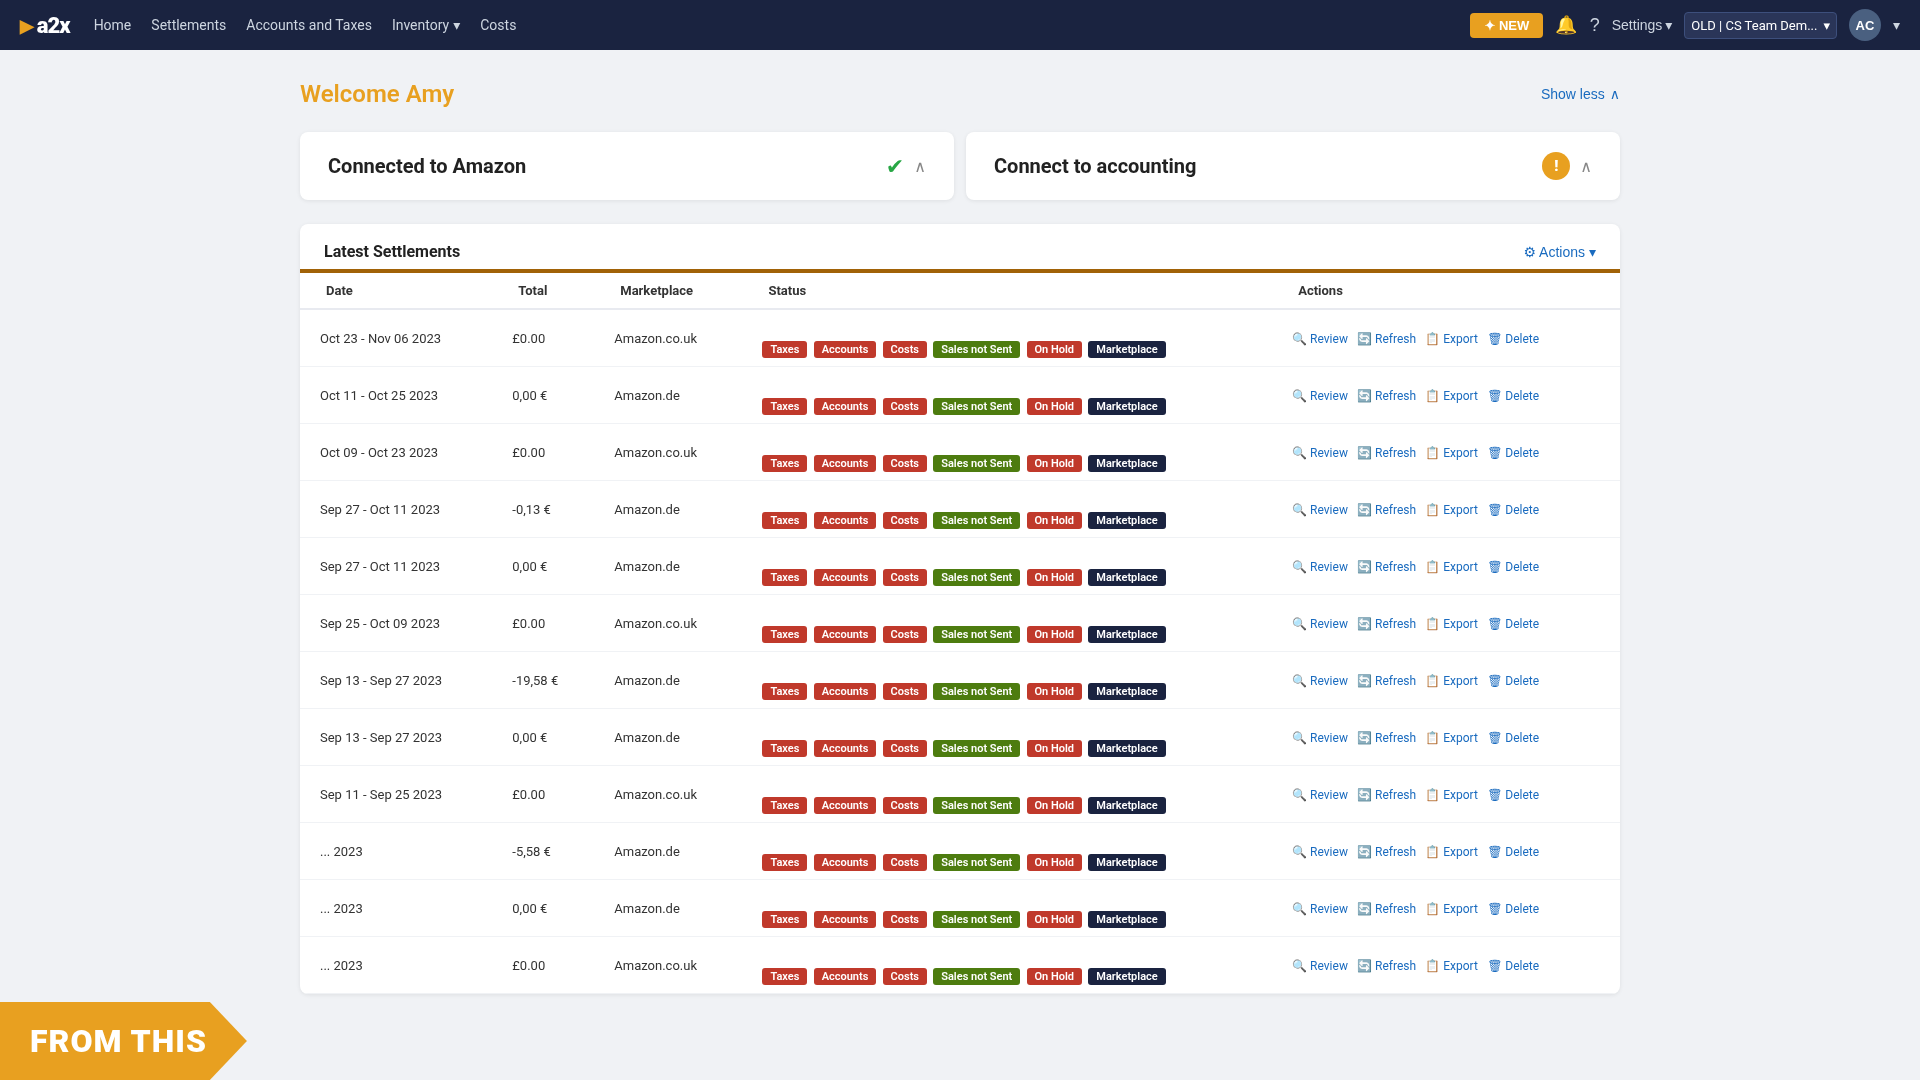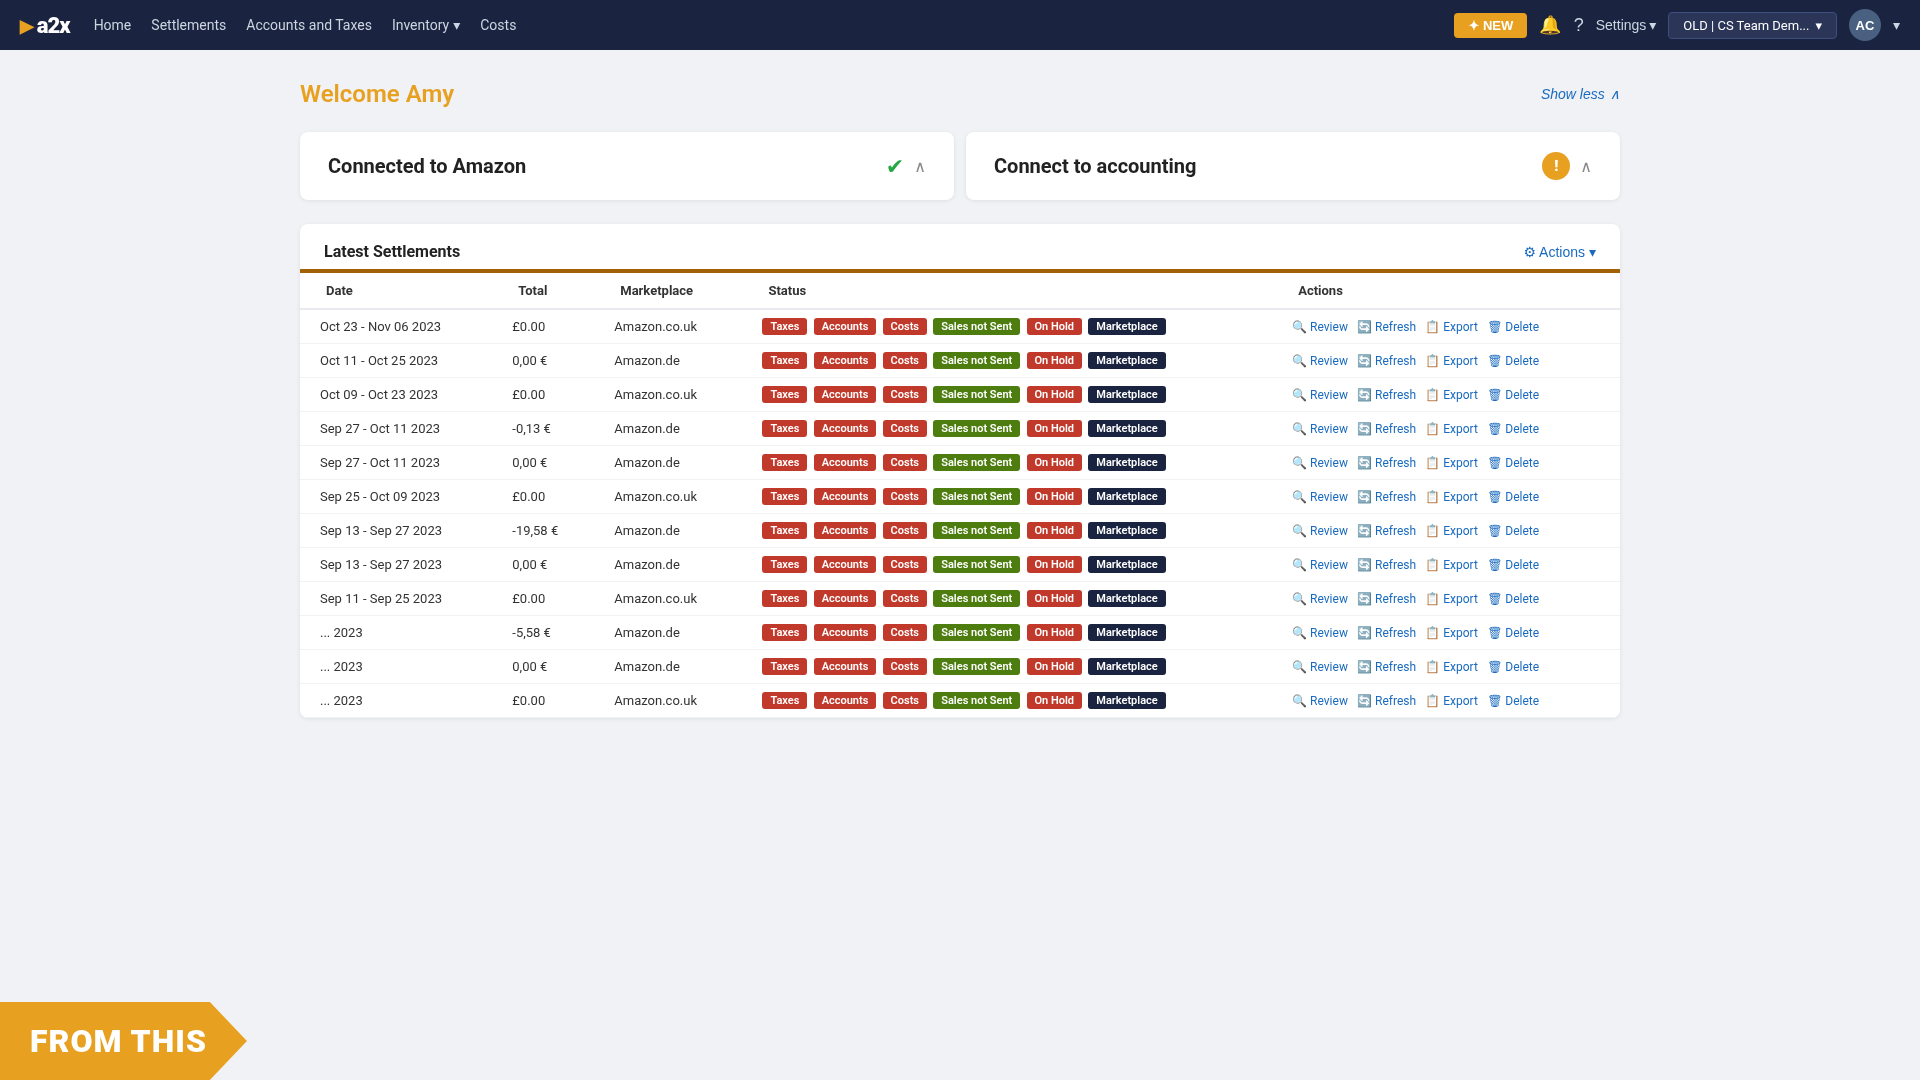--- a/index.html
+++ b/index.html
@@ -57,21 +57,21 @@
       border: none;
       display: flex;
       align-items: center;
       gap: 3px;
     }
     .account-selector {
       background: #2a3558;
       border: 1px solid #3d4f7c;
       color: #fff;
       border-radius: 4px;
-      padding: 5px 14px;
+      padding: 5px 6px;
       font-size: 13px;
       cursor: pointer;
       display: flex;
       align-items: center;
       gap: 6px;
     }
     .avatar-btn {
       background: #4a6080;
       color: #fff;
       border-radius: 50%;
@@ -85,21 +85,21 @@
       cursor: pointer;
       border: none;
     }
 
     
     .main { padding: 30px 40px; max-width: 1400px; margin: 0 auto; }
 
     .welcome-row { display: flex; align-items: center; justify-content: space-between; margin-bottom: 24px; }
     .welcome-title { font-size: 24px; font-weight: 600; color: #222; }
     .welcome-title span { color: #e8a020; }
-    .show-less-btn { color: #1a6bbf; font-size: 14px; cursor: pointer; background: none; border: none; display: flex; align-items: center; gap: 5px; font-weight: 500; font-style: italic; }
+    .show-less-btn { color: #1a6bbf; font-size: 14px; cursor: pointer; background: none; border: none; display: flex; align-items: center; gap: 5px; font-weight: 500; }
 
     
     .cards-row { display: flex; gap: 12px; margin-bottom: 24px; }
     .card {
       background: #fff;
       border-radius: 8px;
       padding: 20px 28px;
       flex: 1;
       display: flex;
       align-items: center;
@@ -161,21 +161,21 @@
 
     .badge {
       display: inline-block;
       padding: 2px 8px;
       border-radius: 3px;
       font-size: 11px;
       font-weight: 600;
       color: #fff;
       margin-right: 3px;
     }
-    .badge-taxes { background: #c0392b; }
+    .badge-taxes { background: #c0392b; margin-top: 23px; }
     .badge-accounts { background: #c0392b; }
     .badge-costs { background: #c0392b; }
     .badge-sales { background: #4d7c0f; }
     .badge-onhold { background: #c0392b; }
     .badge-marketplace { background: #1a2340; }
 
     .action-link {
       color: #1a6bbf;
       font-size: 12px;
       cursor: pointer;

